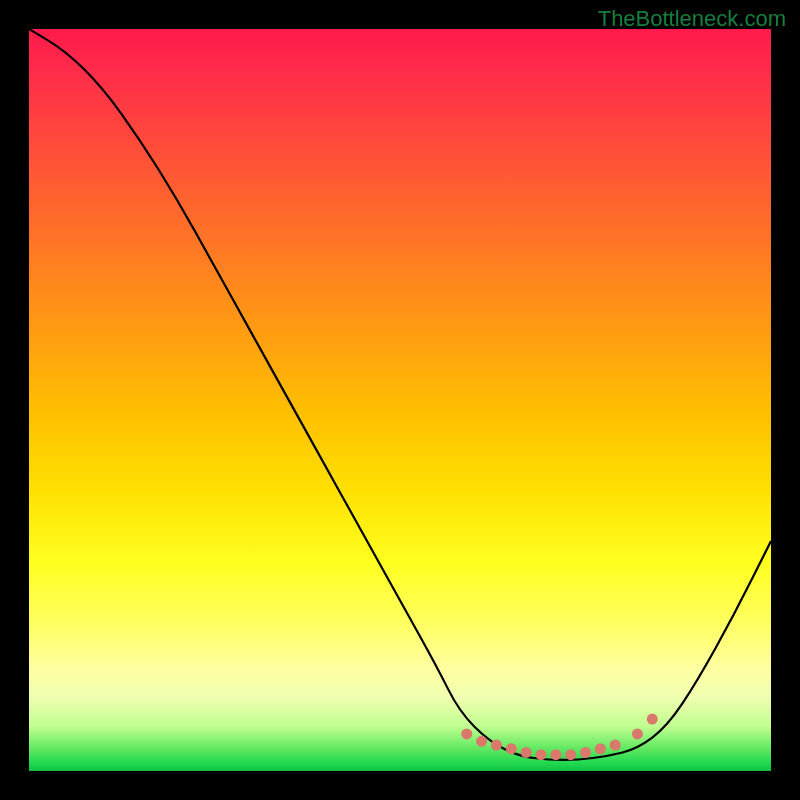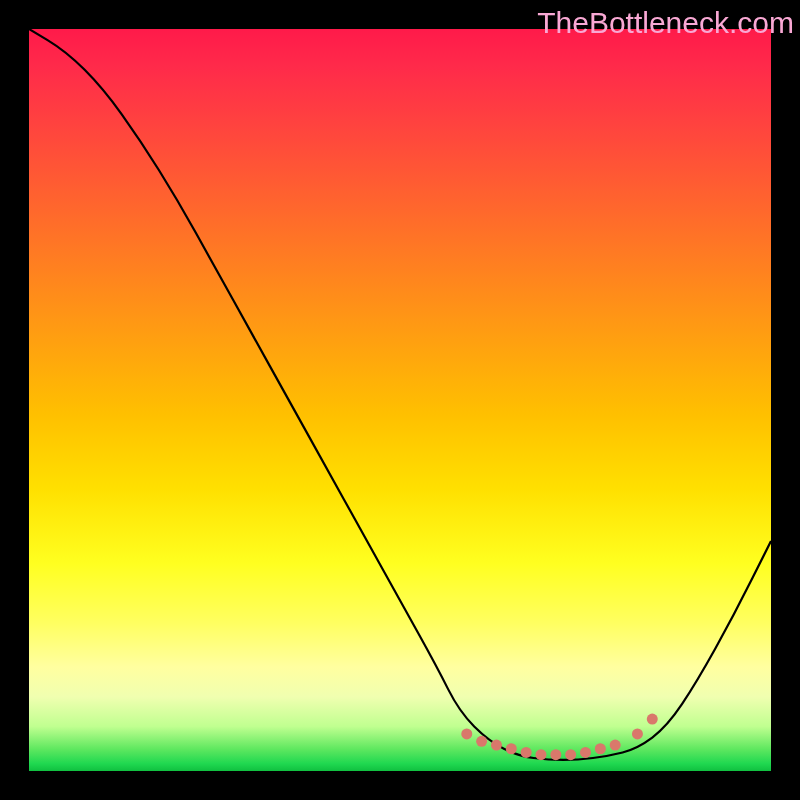--- a/index.html
+++ b/index.html
@@ -6,23 +6,23 @@
   body {
     width: 800px;
     height: 800px;
     background: #000;
     position: relative;
     font-family: Arial, sans-serif;
   }
   .attribution {
     position: absolute;
     top: 6px;
-    right: 6px;
-    color: #f9a8d4;
-    font-size: 30px;
+    right: 14px;
+    color: #15803d;
+    font-size: 22px;
     font-weight: 400;
     z-index: 10;
   }
   .plot-area {
     position: absolute;
     left: 29px;
     top: 29px;
     width: 742px;
     height: 742px;
     overflow: hidden;

